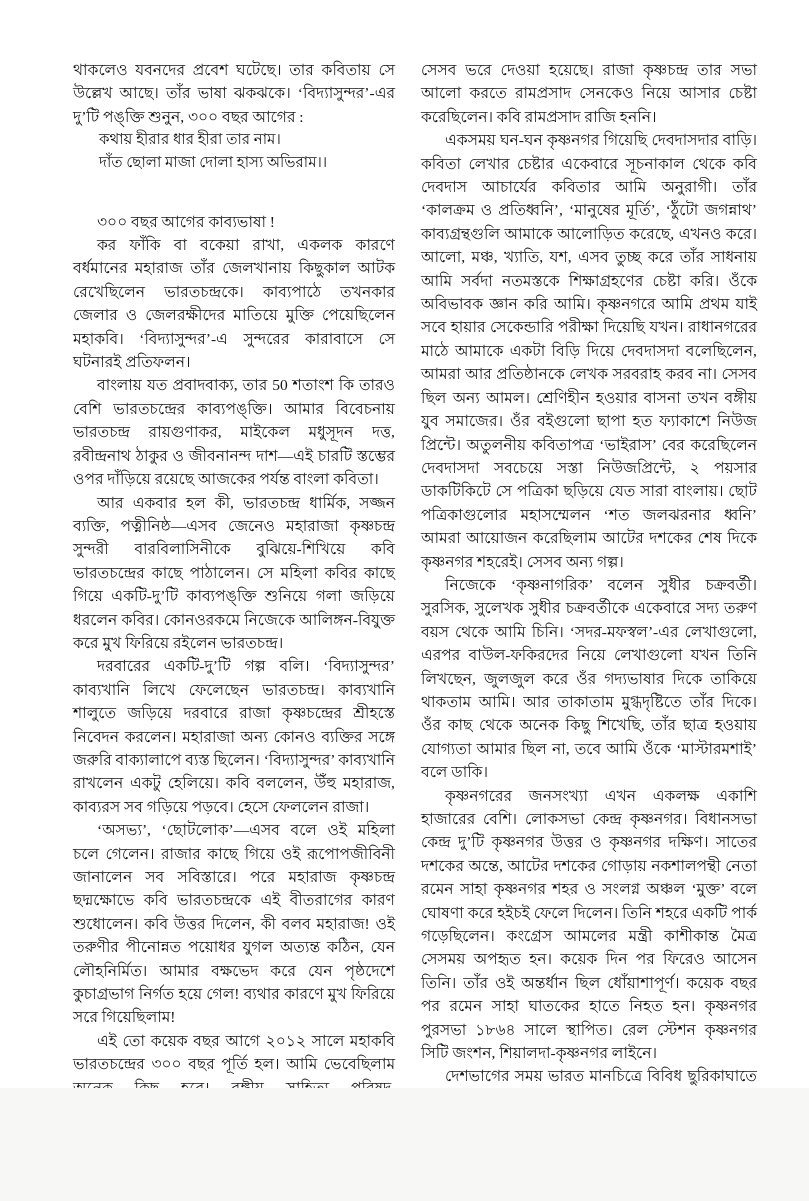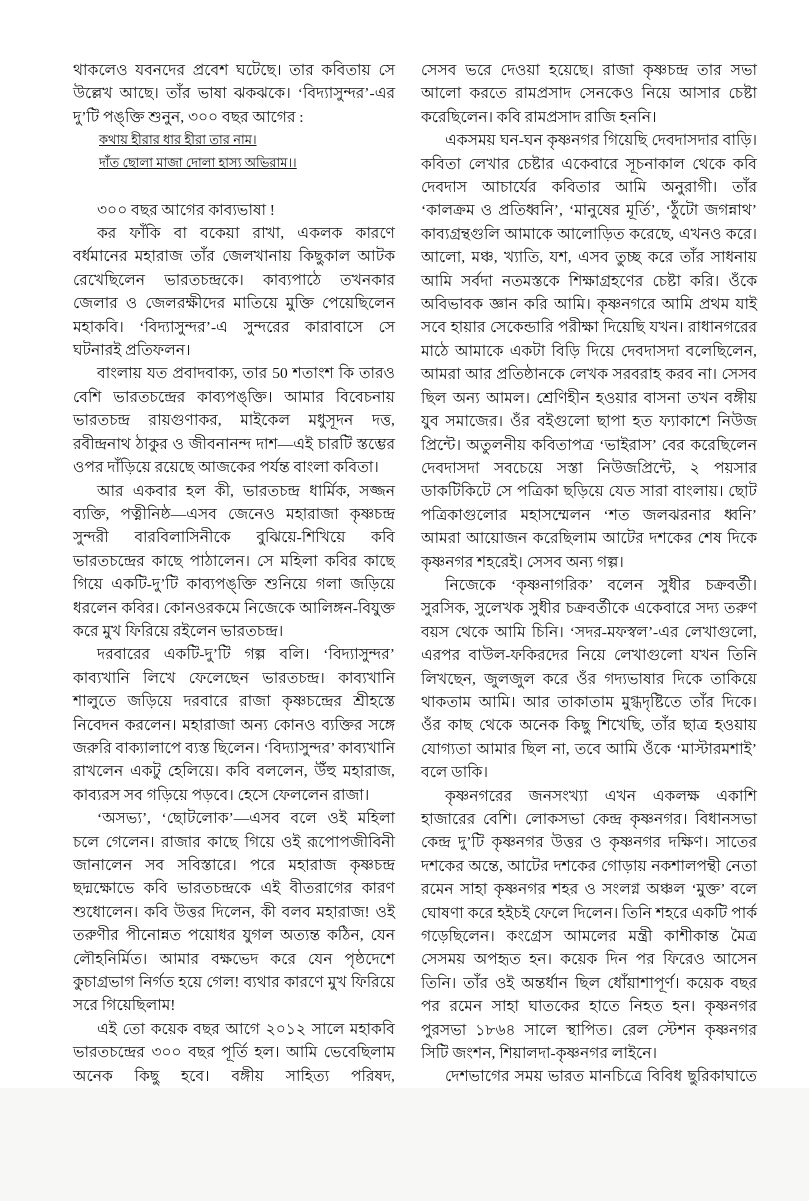--- a/index.html
+++ b/index.html
@@ -27,24 +27,23 @@
     line-height:23.4px;
   }
   .column.left{width:322px;}
   .column.right{width:336px;}
   p.para{
     margin:0;
     text-indent:1.55em;
   }
   p.para.noindent{text-indent:0;}
   .verse{
-    margin:0 0 0 26px;
-    font-size:13px;
+    margin:0 0 12px 26px;
+    font-size:15px;
     line-height:23.2px;
-    text-decoration:underline;
   }
   .verse-line{white-space:pre-wrap;}
   .spacer{height:23px;}
   .credit{
     position:absolute;
     top:1108px;right:46px;
     font-size:15px;
     color:#ef4444;
     text-align:center;
   }

